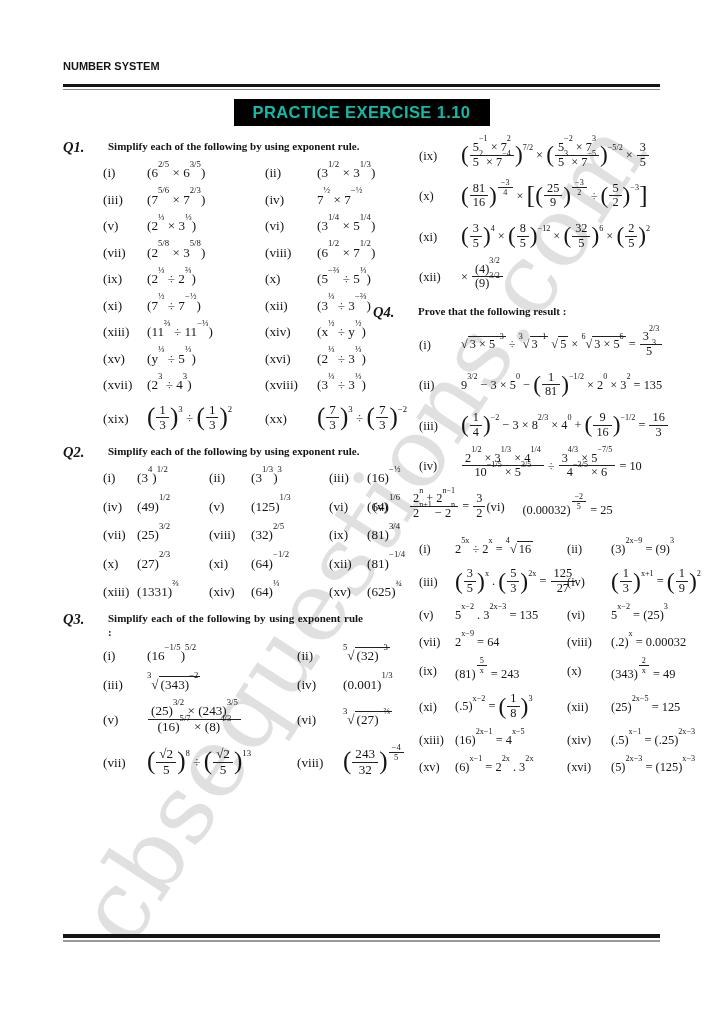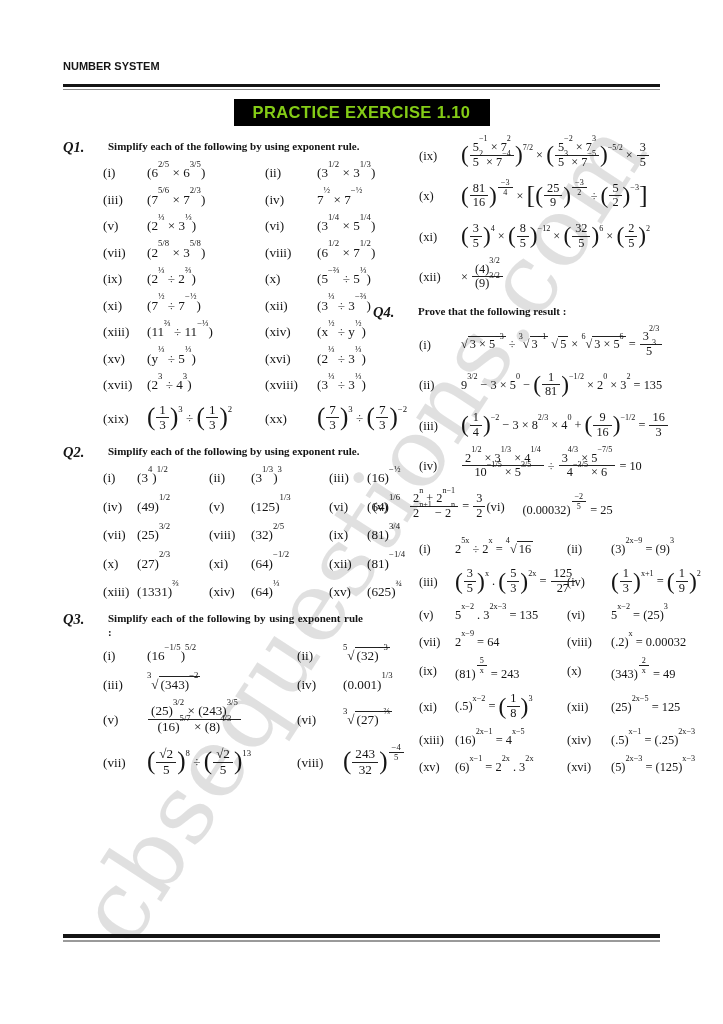--- a/index.html
+++ b/index.html
@@ -6,21 +6,21 @@
   .page{position:relative;width:723px;height:1024px;background:#ffffff;overflow:hidden;
         font-family:"Liberation Serif","DejaVu Serif",serif;color:#151515;margin:0 auto;}
   .watermark{position:absolute;left:50%;top:52%;transform:translate(-50%,-50%) rotate(-57deg);
         font-size:96px;color:#c3c3c3;opacity:.5;white-space:nowrap;z-index:0;
         font-family:"DejaVu Serif",serif;letter-spacing:2px;}
   .content{position:relative;z-index:1;padding:60px 63px 0 63px;}
   .running-head{font-family:"Liberation Sans","DejaVu Sans",sans-serif;font-weight:bold;
         font-size:11px;margin-bottom:12px;}
   .rule-top .r1{height:3px;background:#141414;}
   .rule-top .r2{height:1px;background:#8a8a8a;margin-top:2px;}
-  .title-bar{width:256px;margin:9px auto 10px auto;background:#000;color:#84cc16;text-align:center;
+  .title-bar{width:256px;margin:9px auto 10px auto;background:#000;color:#14b8a6;text-align:center;
         font-family:"Liberation Sans","DejaVu Sans",sans-serif;font-weight:bold;font-size:16.5px;
         height:27px;line-height:27px;letter-spacing:.4px;}
   .rule-bottom{position:absolute;left:63px;right:63px;top:934px;z-index:1;}
   .rule-bottom .r1{height:4px;background:#141414;}
   .rule-bottom .r2{height:2px;background:#9a9a9a;margin-top:2px;}
 
   .cols{display:flex;gap:10px;align-items:flex-start;}
   .col-left{flex:0 0 300px;width:300px;}
   .col-right{flex:1;min-width:0;}
 

